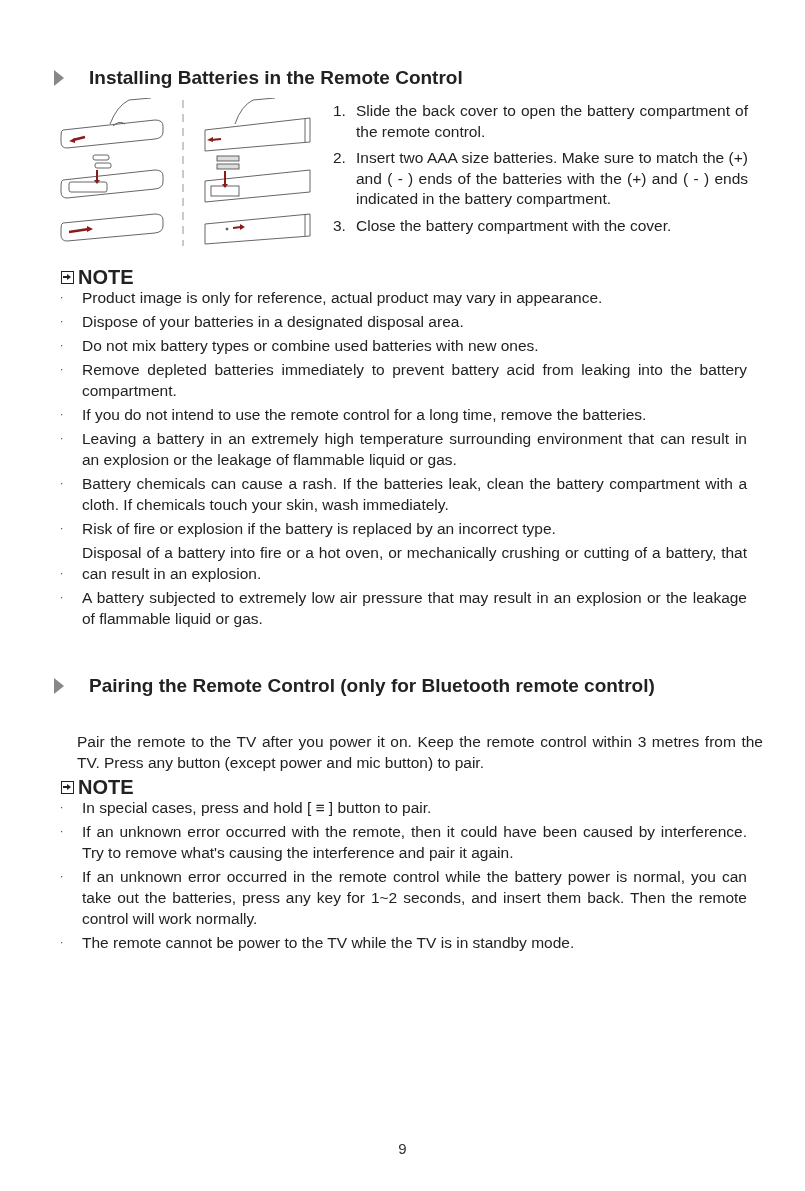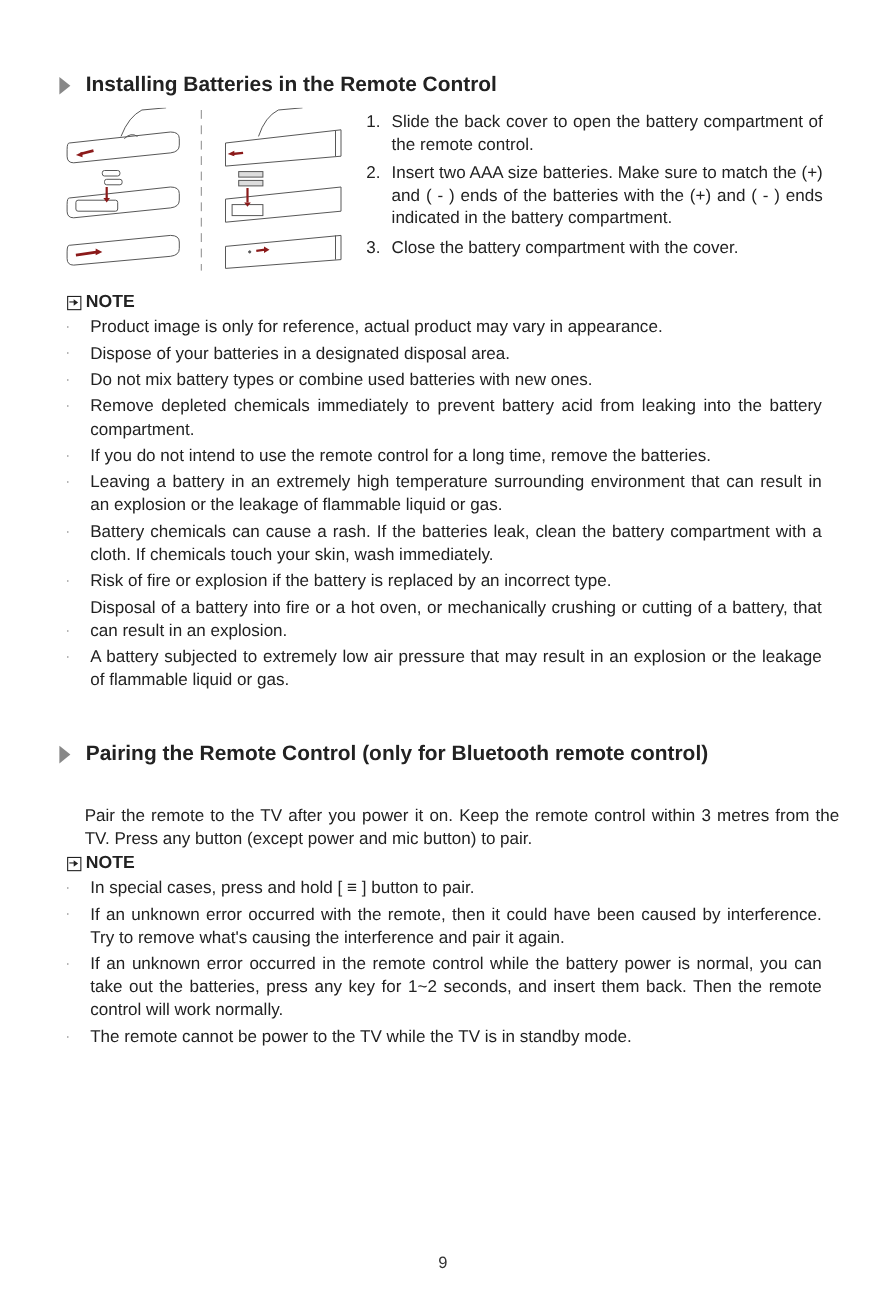--- a/index.html
+++ b/index.html
@@ -1,24 +1,24 @@
 <!DOCTYPE html>
 <html><head>
   <meta charset="utf-8">
   <style>
     html, body { margin: 0; padding: 0; background: #ffffff; }
     body { width: 805px; height: 1191px; position: relative; font-family: "Liberation Sans", sans-serif; color: #222; overflow: hidden; }
-    .h-section { position: absolute; left: 54px; display: flex; align-items: center; font-weight: bold; font-size: 19px; color: #222; }
+    .h-section { position: absolute; left: 54px; display: flex; align-items: center; font-weight: bold; font-size: 19px; color: #222; gap: 11px; }
     .h-section .tri { width: 0; height: 0; border-top: 8px solid transparent; border-bottom: 8px solid transparent; border-left: 10px solid #888; margin-right: 14px; }
     .illus { position: absolute; left: 55px; top: 98px; width: 265px; height: 150px; }
     .steps { position: absolute; left: 333px; top: 101px; width: 415px; font-size: 15.5px; line-height: 20.5px; margin: 0; padding: 0; list-style: none; }
     .steps li { display: flex; margin-bottom: 6px; }
     .steps .num { width: 23px; flex: 0 0 23px; }
     .steps .txt { flex: 1; text-align: justify; }
-    .note-head { position: absolute; left: 61px; display: flex; align-items: center; font-weight: bold; font-size: 16px; }
+    .note-head { position: absolute; left: 61px; display: flex; align-items: center; font-weight: bold; font-size: 20px; }
     .note-icon { width: 13px; height: 13px; border: 1.6px solid #222; box-sizing: border-box; margin-right: 4px; position: relative; }
     .note-icon::before { content: ""; position: absolute; left: 1px; top: 4px; width: 6px; height: 1.8px; background: #222; }
     .note-icon::after { content: ""; position: absolute; left: 5px; top: 2px; width: 0; height: 0; border-top: 3px solid transparent; border-bottom: 3px solid transparent; border-left: 4px solid #222; }
     .bullets { position: absolute; left: 60px; width: 687px; margin: 0; padding: 0; list-style: none; font-size: 15.5px; line-height: 21px; }
     .bullets li { display: flex; margin-bottom: 3px; }
     .bullets .dot { width: 22px; flex: 0 0 22px; font-size: 10px; line-height: 21px; color: #333; }
     .bullets .txt { flex: 1; text-align: justify; }
     .para { position: absolute; left: 61px; width: 686px; font-size: 15.5px; line-height: 21px; text-align: justify; margin: 16px; }
     .page-num { position: absolute; left: 0; width: 805px; top: 1140px; text-align: center; font-size: 15px; color: #333; }
   </style>
@@ -107,21 +107,21 @@
   <li>
       <span class="dot">·</span>
       <span class="txt">Dispose of your batteries in a designated disposal area.</span>
     </li>
   <li>
       <span class="dot">·</span>
       <span class="txt">Do not mix battery types or combine used batteries with new ones.</span>
     </li>
   <li>
       <span class="dot">·</span>
-      <span class="txt">Remove depleted chemicals immediately to prevent battery acid from leaking into the battery compartment.</span>
+      <span class="txt">Remove depleted batteries immediately to prevent battery acid from leaking into the battery compartment.</span>
     </li>
   <li>
       <span class="dot">·</span>
       <span class="txt">If you do not intend to use the remote control for a long time, remove the batteries.</span>
     </li>
   <li>
       <span class="dot">·</span>
       <span class="txt">Leaving a battery in an extremely high temperature surrounding environment that can result in an explosion or the leakage of flammable liquid or gas.</span>
     </li>
   <li>

